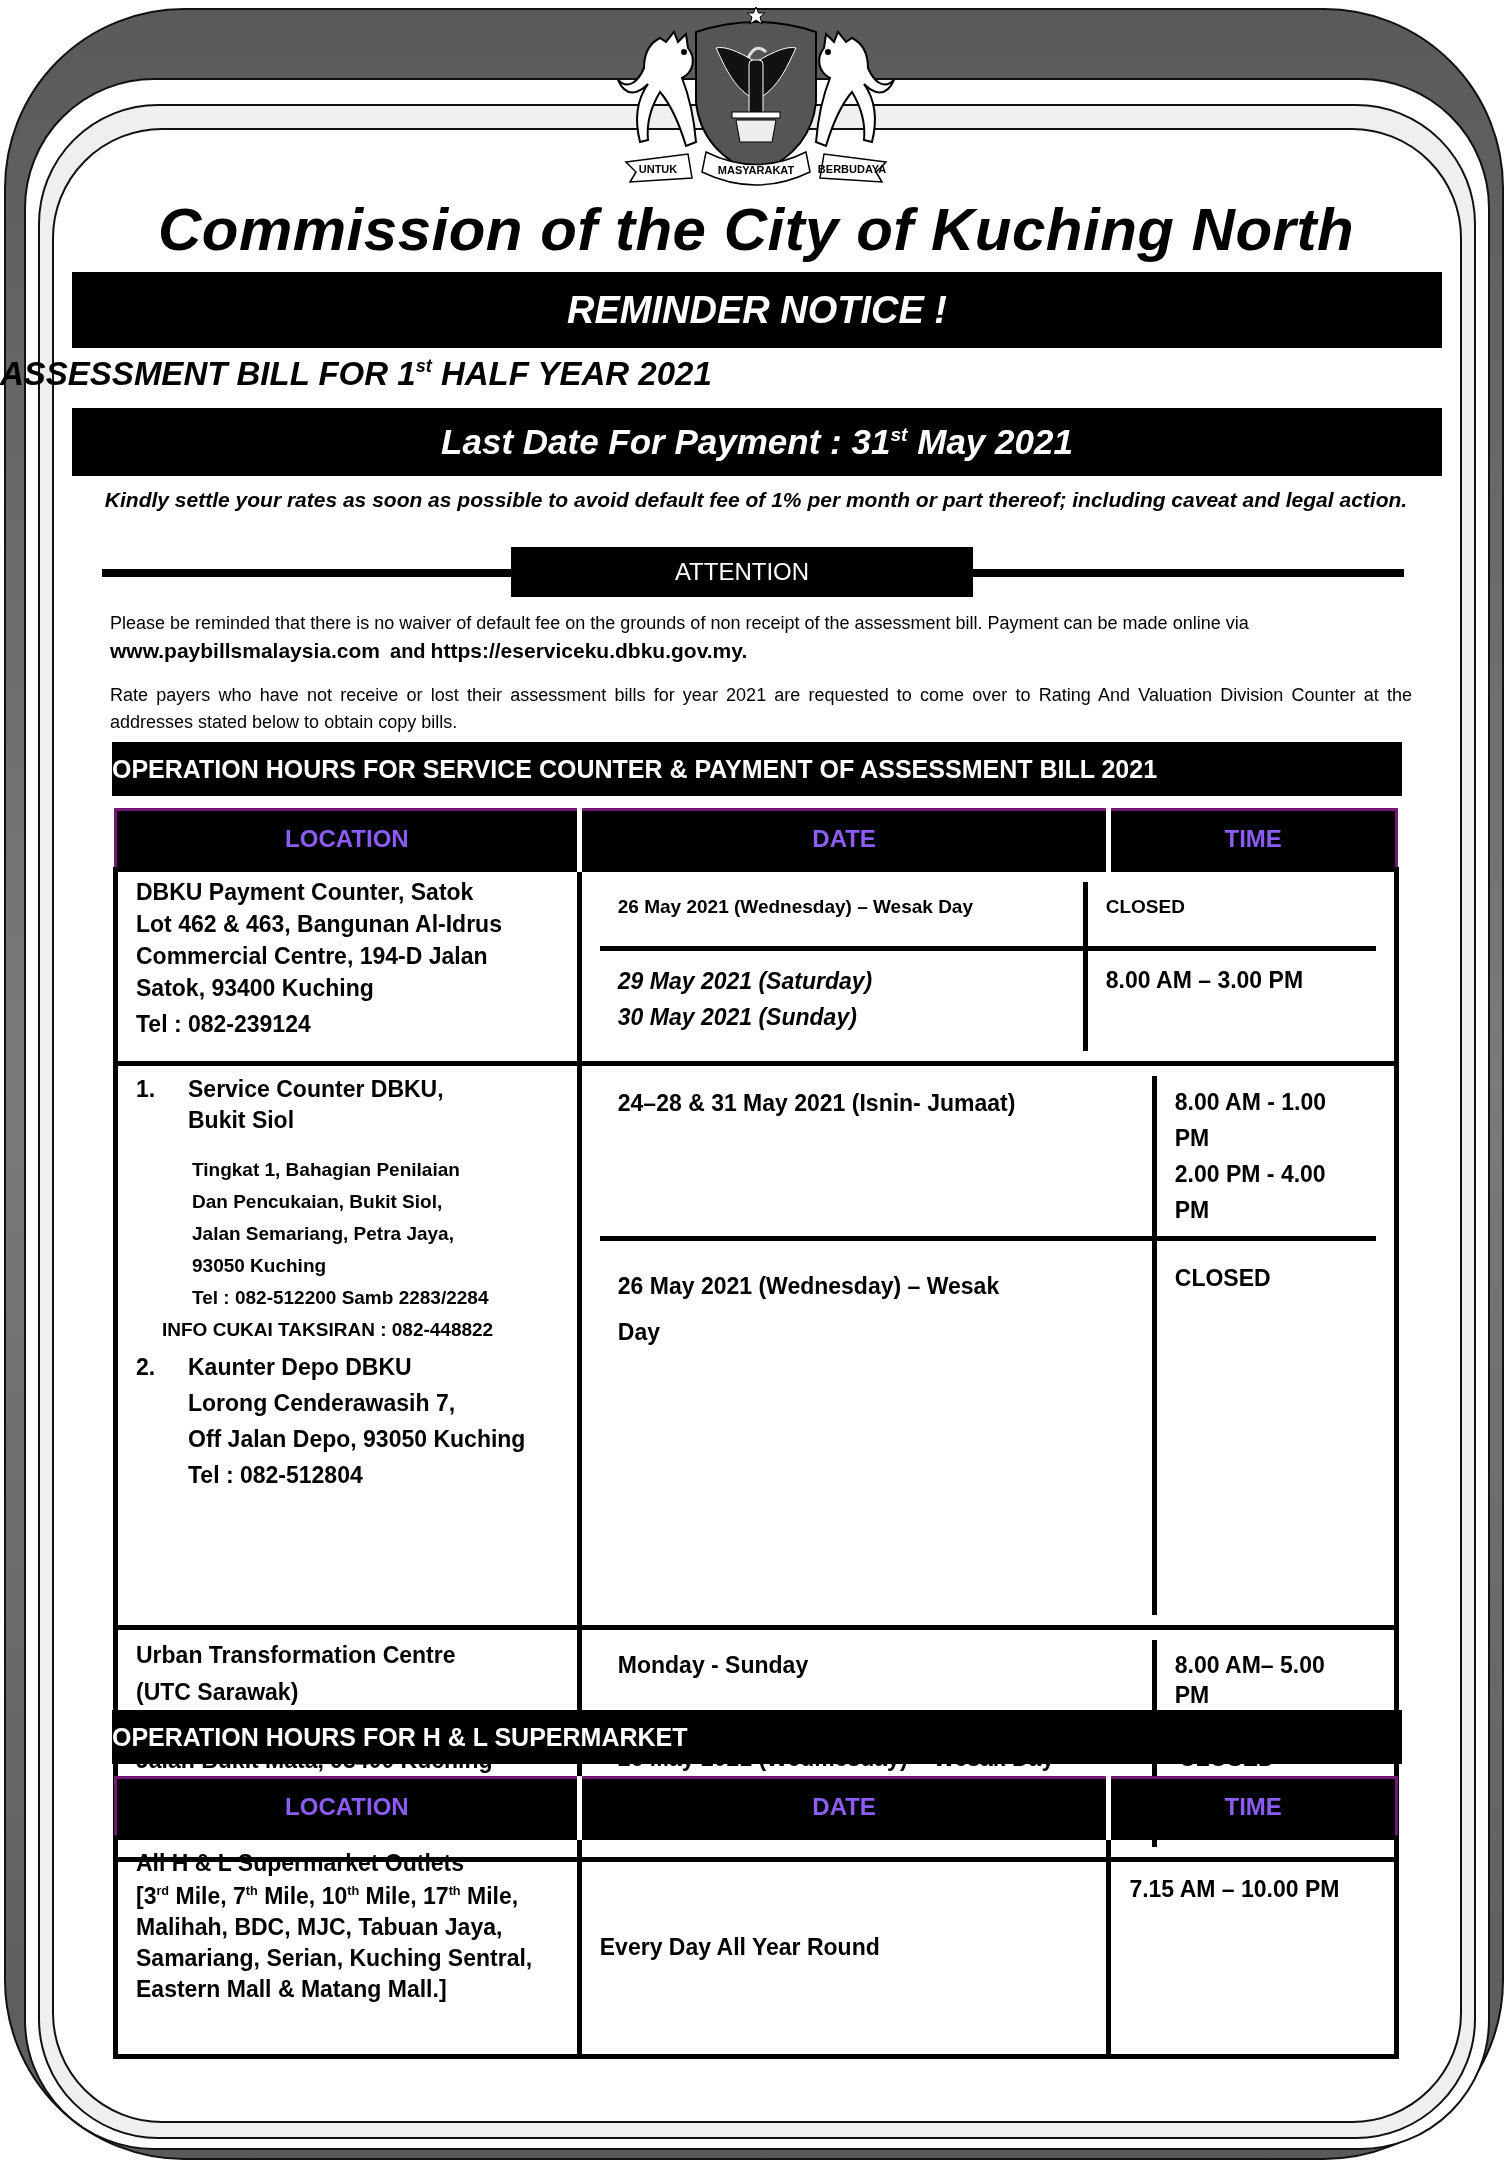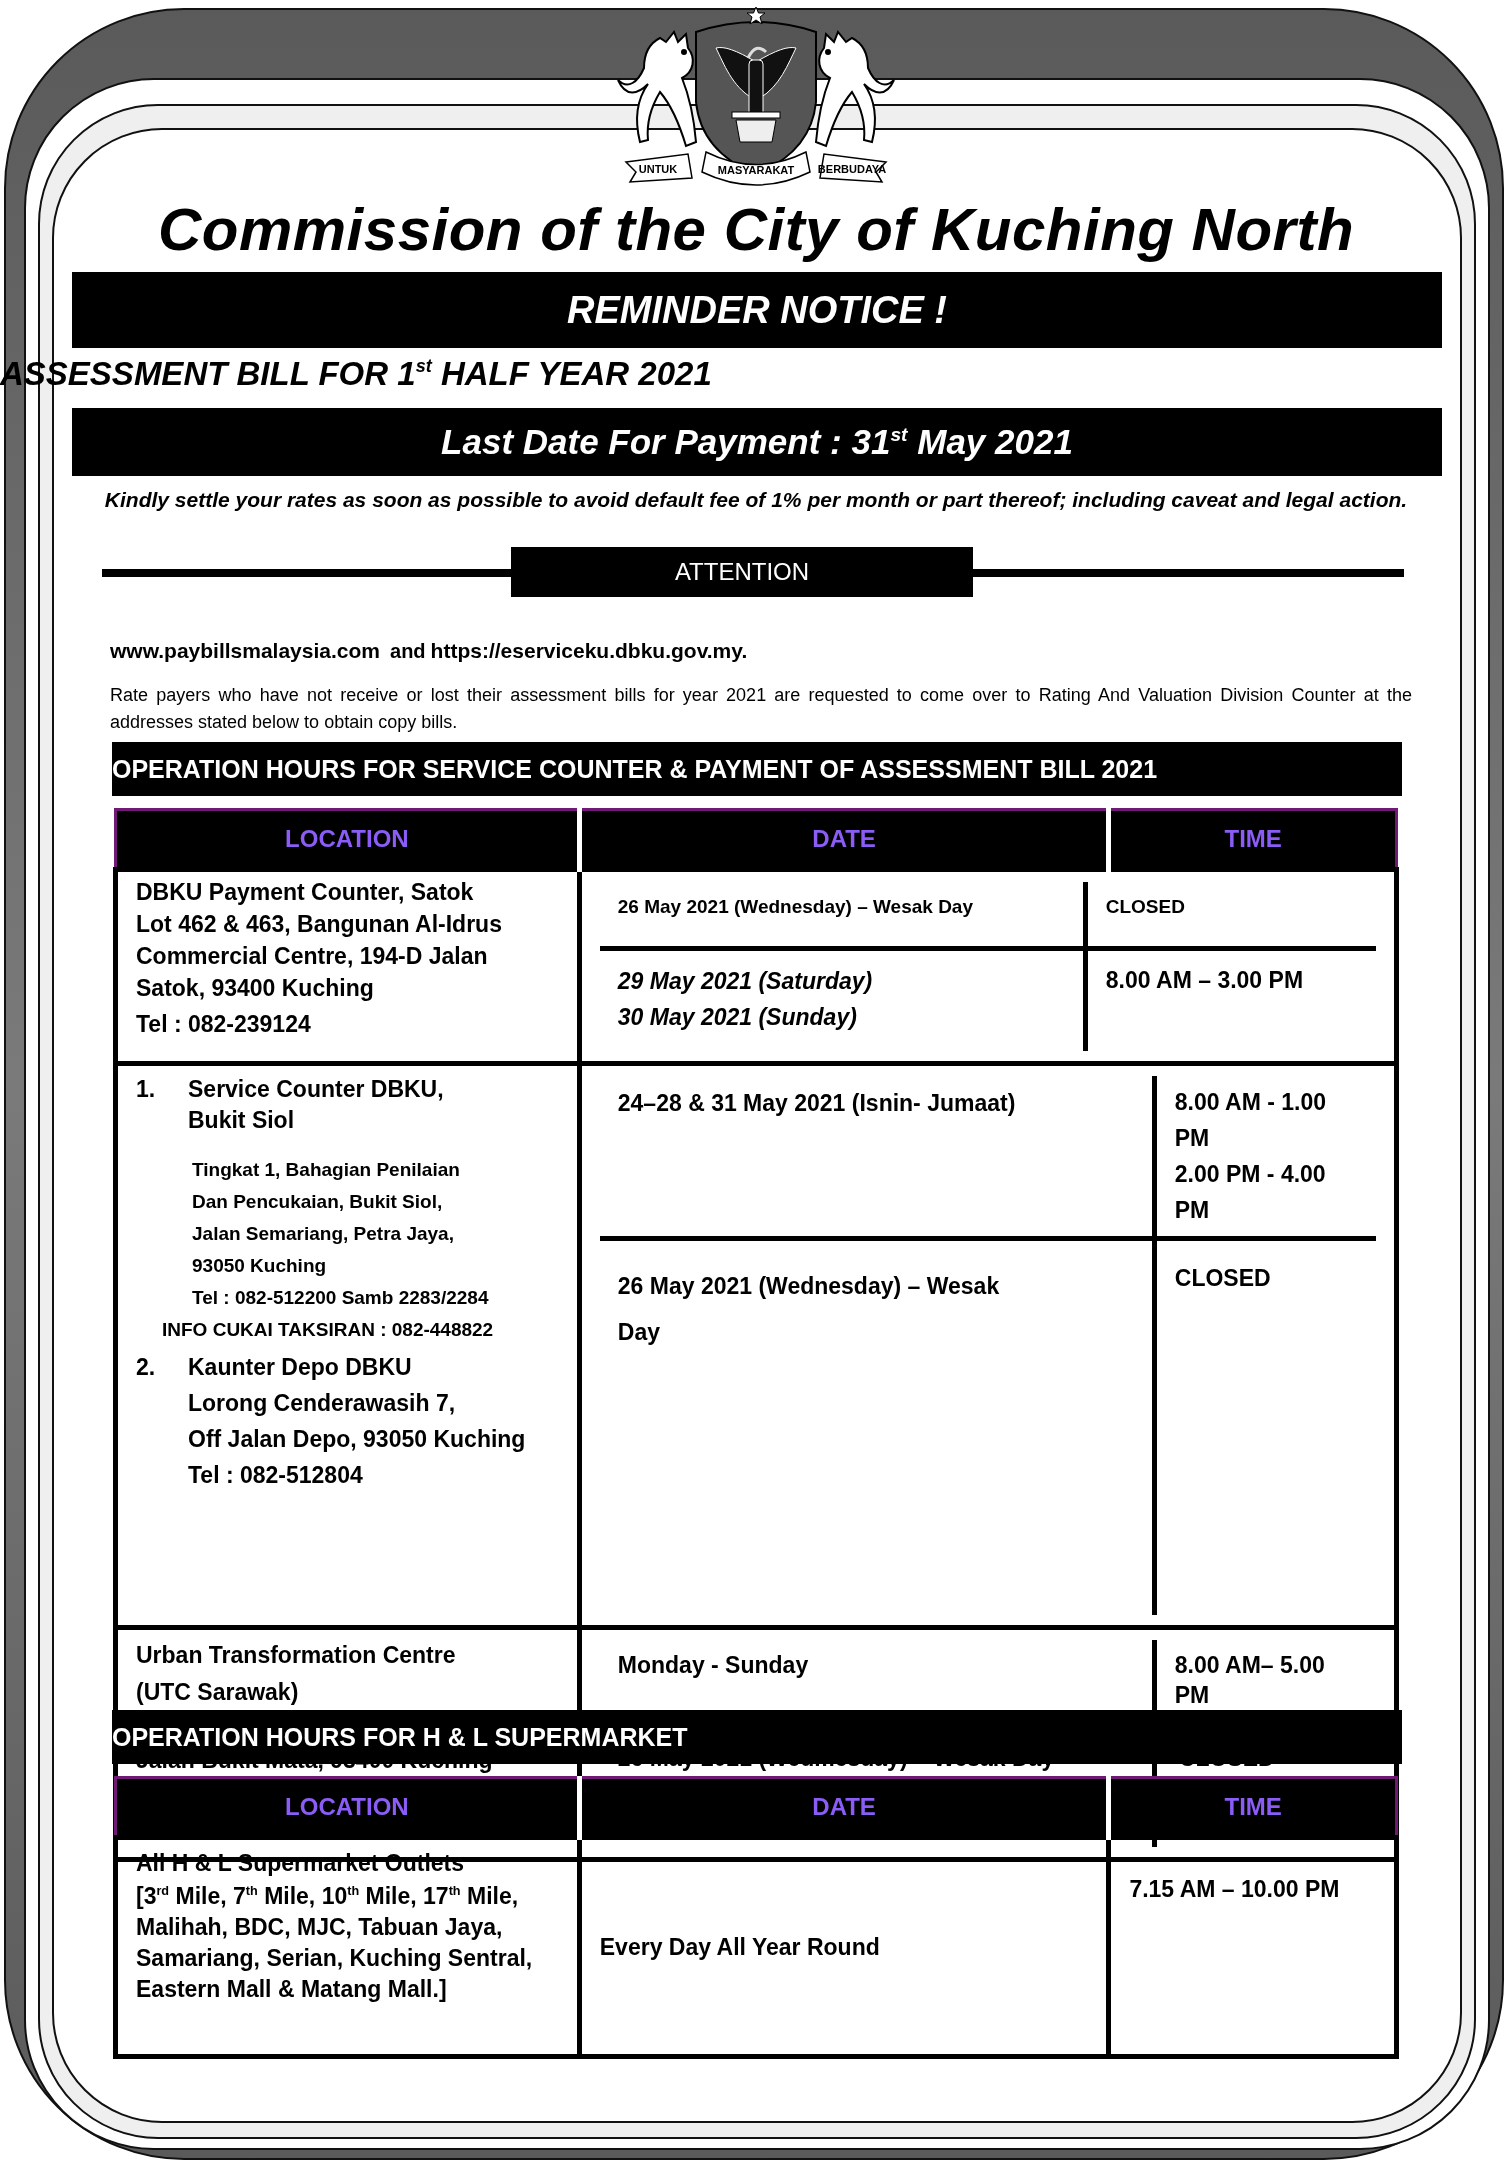--- a/index.html
+++ b/index.html
@@ -95,21 +95,21 @@
 <div class="sub"><span>ASSESSMENT BILL FOR 1</span><sup>st</sup><span> HALF YEAR 2021</span></div>
 
 <div class="bar bar2"><span>Last Date For Payment  : 31</span><sup>st</sup><span> May 2021</span></div>
 
 <div class="kindly">Kindly settle your rates as soon as possible to avoid default fee of  1%  per month or part thereof; including caveat and legal action.</div>
 
 <div class="att-line"></div>
 <div class="att-box">ATTENTION</div>
 
 <div class="para p1">
-  <br>
+  <span>Please be reminded that there is no waiver of default fee on the grounds of non receipt of the assessment bill. Payment can be made online via</span><br>
   <span class="urls">www.paybillsmalaysia.com</span>&nbsp;&nbsp;<span class="and">and</span> <span class="urls">https://eserviceku.dbku.gov.my</span><span class="urls">.</span>
 </div>
 
 <div class="para p2">Rate payers who have not receive or lost their assessment bills for year 2021 are requested to come over to Rating And Valuation Division Counter at the addresses stated below to obtain copy bills.</div>
 
 <div class="sec-bar sec1">OPERATION HOURS FOR SERVICE COUNTER &amp; PAYMENT OF  ASSESSMENT BILL 2021</div>
 
 <table class="hours t1">
   <thead>
     <tr>

